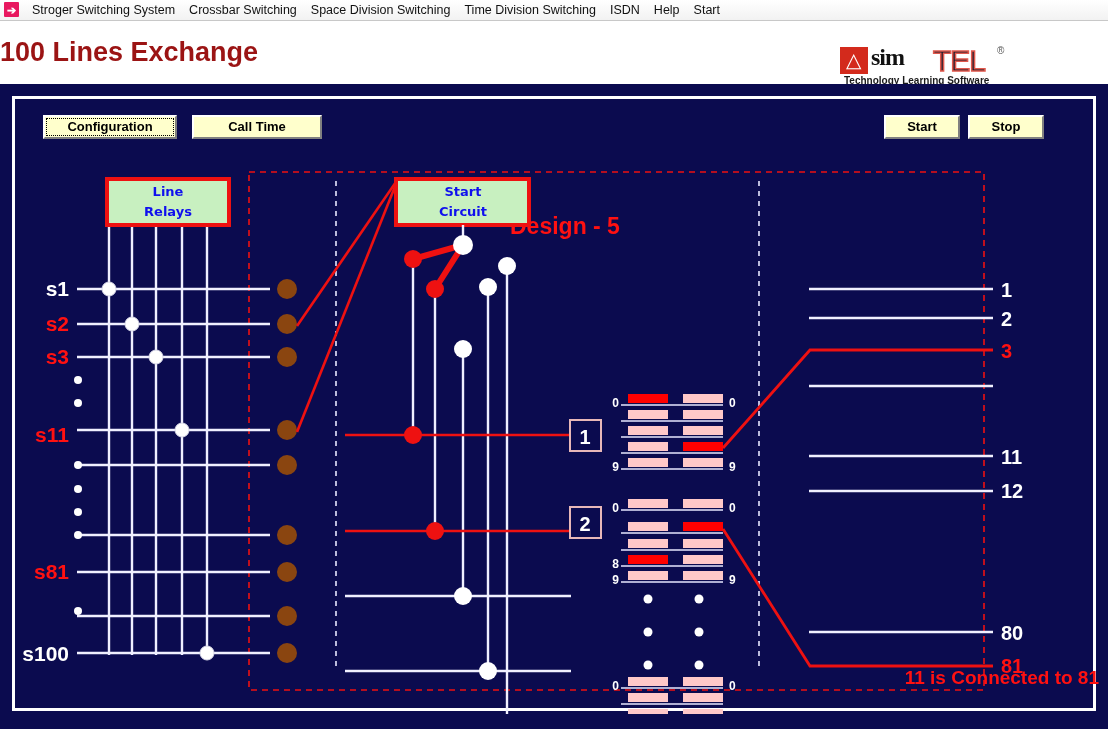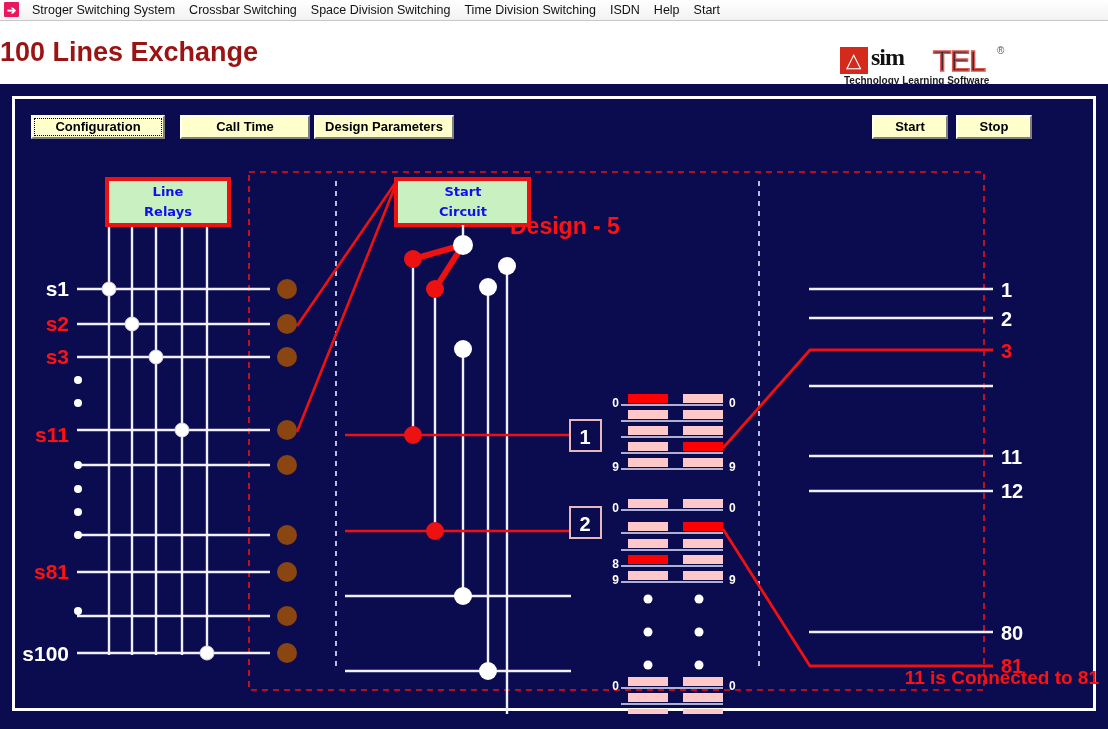--- a/index.html
+++ b/index.html
@@ -80,20 +80,21 @@
     border:3px solid #ffffff;box-sizing:border-box;background:#0b0b4f;
   }
   
   .btn{
     position:absolute;background:#ffffcc;color:#000000;
     font-size:13px;font-weight:bold;text-align:center;
     border-top:2px solid #ffffff;border-left:2px solid #ffffff;
     border-right:2px solid #808080;border-bottom:2px solid #808080;
     box-sizing:border-box;line-height:20px;cursor:pointer;
     font-family:"Liberation Sans",sans-serif;
+    margin-left:12px;
   }
   .btn.focused{outline:1px dotted #000;outline-offset:-4px;}
   #design-label{
     position:absolute;left:495px;top:114px;font-size:23px;font-weight:bold;
     color:#ff1111;
   }
   
   #diagram{position:absolute;left:0;top:0;width:1084px;height:615px;}
   .lbl{font-family:"Liberation Sans",sans-serif;font-weight:bold;}
   .boxtxt{font-family:"DejaVu Sans",sans-serif;font-weight:bold;fill:#1010ee;}
@@ -130,21 +131,20 @@
     <div class="reg">®</div>
     <div class="tagline">Technology Learning  Software</div>
   </div>
 </div>
 <div id="bluebar"></div>
 
 <div id="panel">
 
   <div class="btn focused" style="left:16px;top:16px;width:134px;height:24px;">Configuration</div>
   <div class="btn" style="left:165px;top:16px;width:130px;height:24px;">Call Time</div>
-  <div class="btn" style="left:299px;top:16px;width:140px;height:24px;">Design Parameters</div>
   <div id="design-label">Design - 5</div>
   <div class="btn" style="left:857px;top:16px;width:76px;height:24px;">Start</div>
   <div class="btn" style="left:941px;top:16px;width:76px;height:24px;">Stop</div>
 
   <svg id="diagram" viewBox="0 0 1084 615">
 
     <rect x="234" y="73" width="735" height="518" fill="none" stroke="#ee1111" stroke-width="1.6" stroke-dasharray="6,5"></rect>
 
     <line x1="321" y1="82" x2="321" y2="570" stroke="#e8e8ff" stroke-width="1.6" stroke-dasharray="5,5"></line>
     <line x1="744" y1="82" x2="744" y2="570" stroke="#e8e8ff" stroke-width="1.6" stroke-dasharray="5,5"></line>

